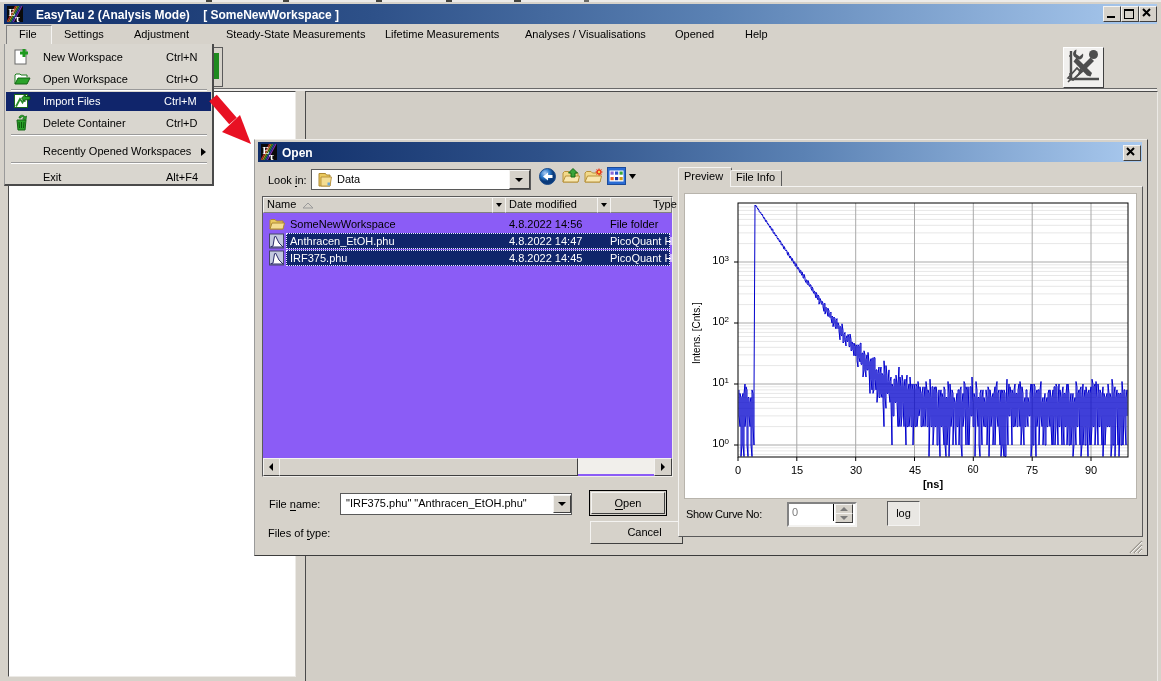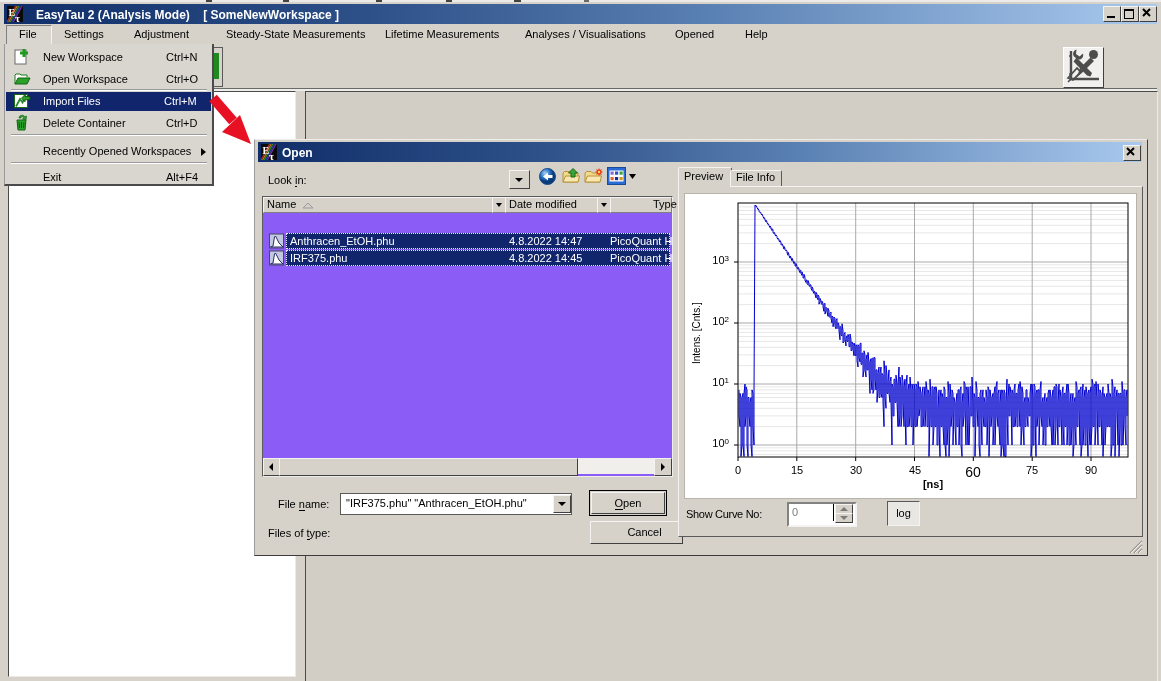--- a/index.html
+++ b/index.html
@@ -92,20 +92,28 @@
       </g>
   <text x="1.5" y="10" fill="#fff" font-size="10" font-weight="bold" font-family="Liberation Serif">E</text>
   <text x="8" y="15.5" fill="#fff" font-size="11" font-weight="bold" font-family="Liberation Serif">τ</text>
  </svg>
  <div class="abs" style="left:28px;top:7px;color:#fff;font-weight:bold;font-size:12px;">Open</div>
  <div class="abs btn" style="left:869px;top:6px;width:16px;height:14px;"><svg width="14" height="12">
         <path d="M3 2 L10 9 M10 2 L3 9" stroke="#000" stroke-width="2"></path>
       </svg></div>
 
  <div class="abs" style="left:14px;top:35px;">Look <span style="border-bottom:1px solid #000">i</span>n:</div>
+ <div class="abs" style="left:57px;top:30px;width:218px;height:19px;background:#fff;border:1px solid #5a5a5a;">
+  <svg class="abs" style="left:5px;top:1px" width="16" height="16">
+        <path d="M2 15 L2 2.5 L8.5 2.5 L9.5 4 L13 4 L13 15 Z" fill="#eac95e" stroke="#ad8832"></path>
+        <path d="M4 15 L4 6 L14.5 6 L13 15 Z" fill="#f4dd92" stroke="#ad8832" stroke-width="0.8"></path>
+        <rect x="10.5" y="11.5" width="2.5" height="3" fill="#6aa8d8"></rect>
+      </svg>
+  <span class="abs" style="left:25px;top:3px;">Data</span>
+ </div>
  <div class="abs btn" style="left:255px;top:31px;width:19px;height:17px;background:#d6d2ca;">
       <div class="abs" style="left:5px;top:7px;width:0;height:0;border-top:4px solid #000;border-left:4px solid transparent;border-right:4px solid transparent;"></div>
     </div>
  <svg class="abs" style="left:285px;top:29px" width="17" height="17">
       <defs>
         <radialGradient id="bgrad" cx="0.35" cy="0.3">
           <stop offset="0" stop-color="#aecdf2"></stop>
           <stop offset="0.6" stop-color="#2a78c8"></stop>
           <stop offset="1" stop-color="#0a3a7a"></stop>
         </radialGradient>
@@ -152,20 +160,29 @@
   <div class="abs" style="left:242px;top:0;width:92px;height:14px;background:#d6d2ca;border:1px solid;border-color:#f4f3f1 #808080 #808080 #f4f3f1;">
         <span class="abs" style="left:3px;top:0px;">Date modified</span>
       </div>
   <div class="abs" style="left:334px;top:0;width:13px;height:14px;background:#d6d2ca;border:1px solid;border-color:#f4f3f1 #808080 #808080 #f4f3f1;">
         <div class="abs" style="left:3px;top:5px;width:0;height:0;border-top:4px solid #000;border-left:3.5px solid transparent;border-right:3.5px solid transparent;"></div>
       </div>
   <div class="abs" style="left:347px;top:0;width:60px;height:14px;background:#d6d2ca;border:1px solid;border-color:#f4f3f1 #808080 #808080 #f4f3f1;">
         <span class="abs" style="left:3px;top:0px;margin-left:39px;">Type</span>
       </div>
 
+  <div class="abs" style="left:2px;top:19px;width:405px;height:17px;">
+   <svg class="abs" style="left:4px;top:0px" width="16" height="16">
+          <path d="M1 13 L1 4.5 L2 3.5 L6 3.5 L7.5 5 L14 5 L14 13 Z" fill="#eac95e" stroke="#ad8832"></path>
+          <path d="M1 13 L3 7 L15.5 7 L14 13 Z" fill="#f4dd92" stroke="#ad8832"></path>
+        </svg>
+   <span class="abs" style="left:25px;top:2px;">SomeNewWorkspace</span>
+   <span class="abs" style="left:244px;top:2px;">4.8.2022 14:56</span>
+   <span class="abs" style="left:345px;top:2px;">File folder</span>
+  </div>
   <div class="abs" style="left:2px;top:36px;width:405px;height:17px;">
    <svg class="abs" style="left:4px;top:0px" width="16" height="16">
           <rect x="0.5" y="1" width="14" height="14" fill="#c2c8de" stroke="#46466a"></rect>
           <path d="M1.5 14 L4 13 L5.5 4 L6.5 3 L8 6 L10 10 L14 14 Z" fill="#fff" stroke="#2a2a6a" stroke-width="1"></path>
         </svg>
    <div class="abs" style="left:21px;top:0px;width:384px;height:16px;background:#10256b;outline:1px dotted #e8e8ff;outline-offset:-1px;"></div>
    <span class="abs" style="left:25px;top:2px;color:#fff;">Anthracen_EtOH.phu</span>
    <span class="abs" style="left:244px;top:2px;color:#fff;">4.8.2022 14:47</span>
    <span class="abs" style="left:345px;top:2px;color:#fff;white-space:nowrap;">PicoQuant H</span>
   </div>
@@ -184,21 +201,21 @@
    <div class="abs btn" style="left:0;top:0;width:16px;height:16px;">
           <div class="abs" style="left:5px;top:4px;width:0;height:0;border-right:4px solid #000;border-top:4px solid transparent;border-bottom:4px solid transparent;"></div>
         </div>
    <div class="abs btn" style="left:391px;top:0;width:16px;height:16px;">
           <div class="abs" style="left:6px;top:4px;width:0;height:0;border-left:4px solid #000;border-top:4px solid transparent;border-bottom:4px solid transparent;"></div>
         </div>
    <div class="abs btn" style="left:16px;top:0;width:297px;height:16px;"></div>
   </div>
  </div>
 
- <div class="abs" style="left:24px;top:359px;">File <span style="border-bottom:1px solid #000">n</span>ame:</div>
+ <div class="abs" style="left:15px;top:359px;">File <span style="border-bottom:1px solid #000">n</span>ame:</div>
  <div class="abs" style="left:86px;top:354px;width:230px;height:20px;background:#fff;border:1px solid #5a5a5a;">
   <span class="abs" style="left:5px;top:3px;">"IRF375.phu" "Anthracen_EtOH.phu"</span>
   <div class="abs btn" style="left:212px;top:1px;width:16px;height:16px;background:#d6d2ca;">
         <div class="abs" style="left:4px;top:6px;width:0;height:0;border-top:4px solid #000;border-left:4px solid transparent;border-right:4px solid transparent;"></div>
       </div>
  </div>
  <div class="abs" style="left:14px;top:388px;">Files of <span style="border-bottom:1px solid #000">t</span>ype:</div>
  <div class="abs" style="left:335px;top:351px;width:76px;height:24px;background:#d6d2ca;border:1px solid #000;">
       <div class="abs" style="left:1px;top:1px;width:72px;height:20px;border:1px solid;border-color:#f4f3f1 #404040 #404040 #f4f3f1;text-align:center;line-height:20px;"><span style="border-bottom:1px solid #000">O</span>pen</div>
     </div>
@@ -277,21 +294,21 @@
         <line x1="406.0" y1="263" x2="406.0" y2="267" stroke="#000" stroke-width="1"></line>
 </svg>
 <div class="abs" style="left:26.0px;top:243px;width:18px;text-align:right;font-size:11px;">10<span style="font-size:8px;vertical-align:3px;">0</span></div>
       <div class="abs" style="left:26.0px;top:182px;width:18px;text-align:right;font-size:11px;">10<span style="font-size:8px;vertical-align:3px;">1</span></div>
       <div class="abs" style="left:26.0px;top:121px;width:18px;text-align:right;font-size:11px;">10<span style="font-size:8px;vertical-align:3px;">2</span></div>
       <div class="abs" style="left:26.0px;top:60px;width:18px;text-align:right;font-size:11px;">10<span style="font-size:8px;vertical-align:3px;">3</span></div>
 <div class="abs" style="left:41px;top:270px;width:24px;text-align:center;font-size:11px;">0</div>
       <div class="abs" style="left:100px;top:270px;width:24px;text-align:center;font-size:11px;">15</div>
       <div class="abs" style="left:159px;top:270px;width:24px;text-align:center;font-size:11px;">30</div>
       <div class="abs" style="left:218px;top:270px;width:24px;text-align:center;font-size:11px;">45</div>
-      <div class="abs" style="left:276px;top:270px;width:24px;text-align:center;font-size:14px;">60</div>
+      <div class="abs" style="left:276px;top:270px;width:24px;text-align:center;font-size:10px;">60</div>
       <div class="abs" style="left:335px;top:270px;width:24px;text-align:center;font-size:11px;">75</div>
       <div class="abs" style="left:394px;top:270px;width:24px;text-align:center;font-size:11px;">90</div>
 <div class="abs" style="left:218px;top:284px;width:60px;text-align:center;font-weight:bold;font-size:11px;">[ns]</div>
 <div class="abs" style="left:6px;top:170px;font-size:10px;transform:rotate(-90deg);transform-origin:0 0;white-space:nowrap;">Intens. [Cnts.]</div>
 
  </div>
 
  <div class="abs" style="left:432px;top:369px;letter-spacing:-0.3px;">Show Curve No:</div>
  <div class="abs" style="left:533px;top:363px;width:66px;height:21px;background:#fff;border:2px solid;border-color:#828282 #f4f3f1 #f4f3f1 #828282;">
   <span class="abs" style="left:3px;top:2px;color:#7a7a7a;">0</span>

